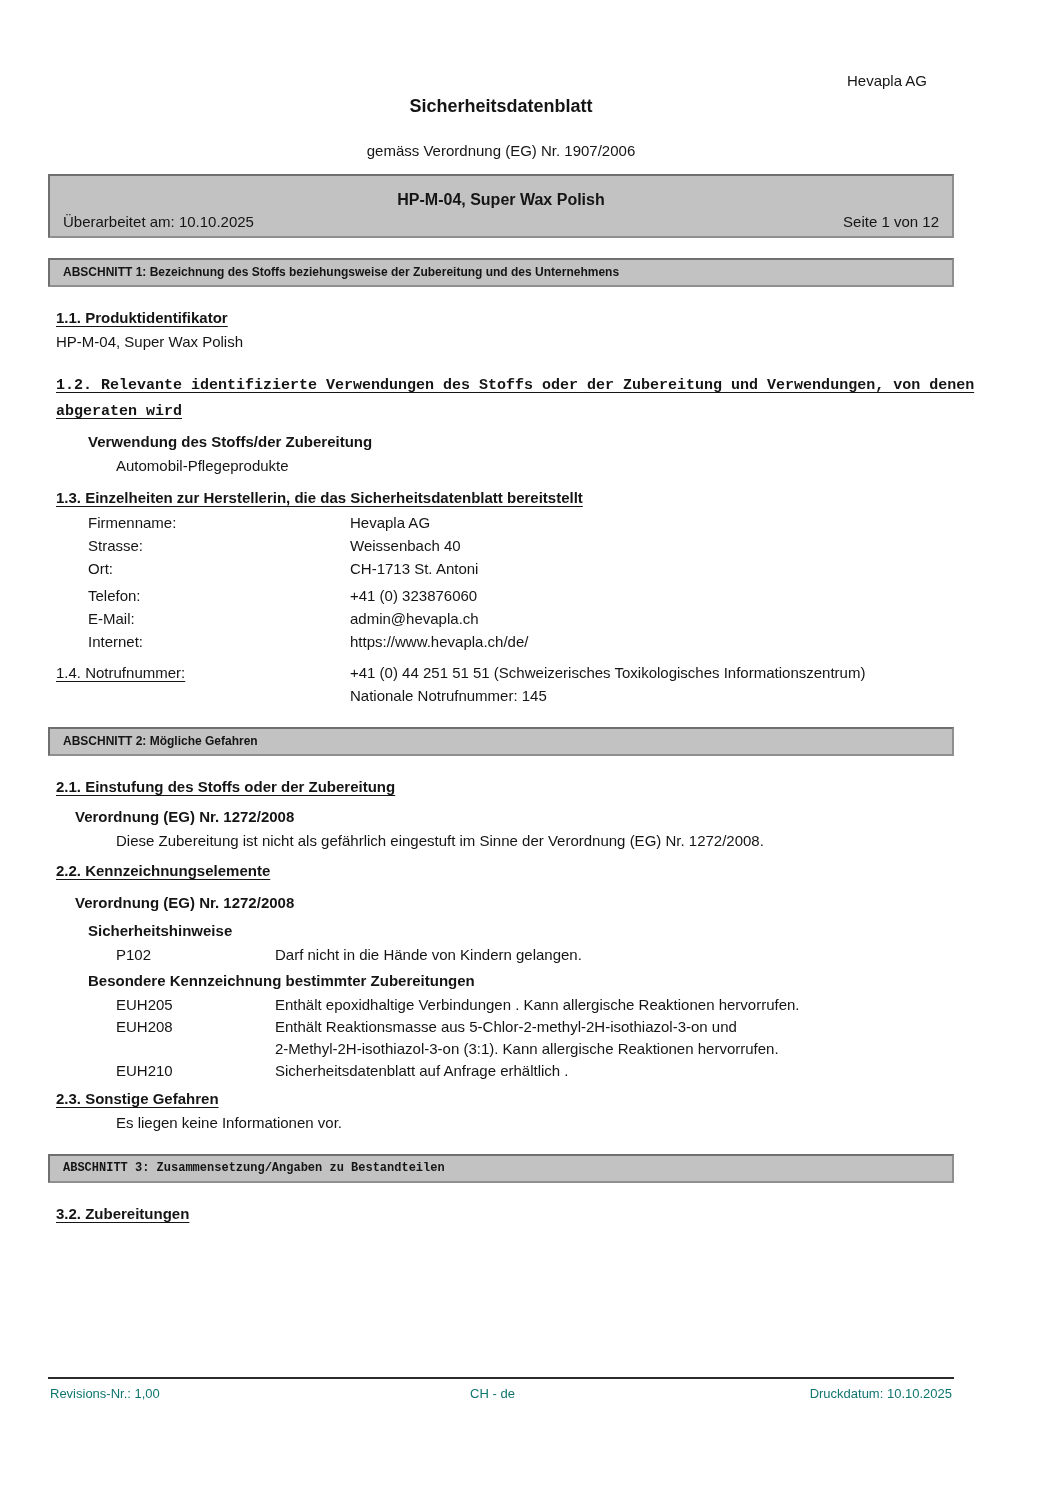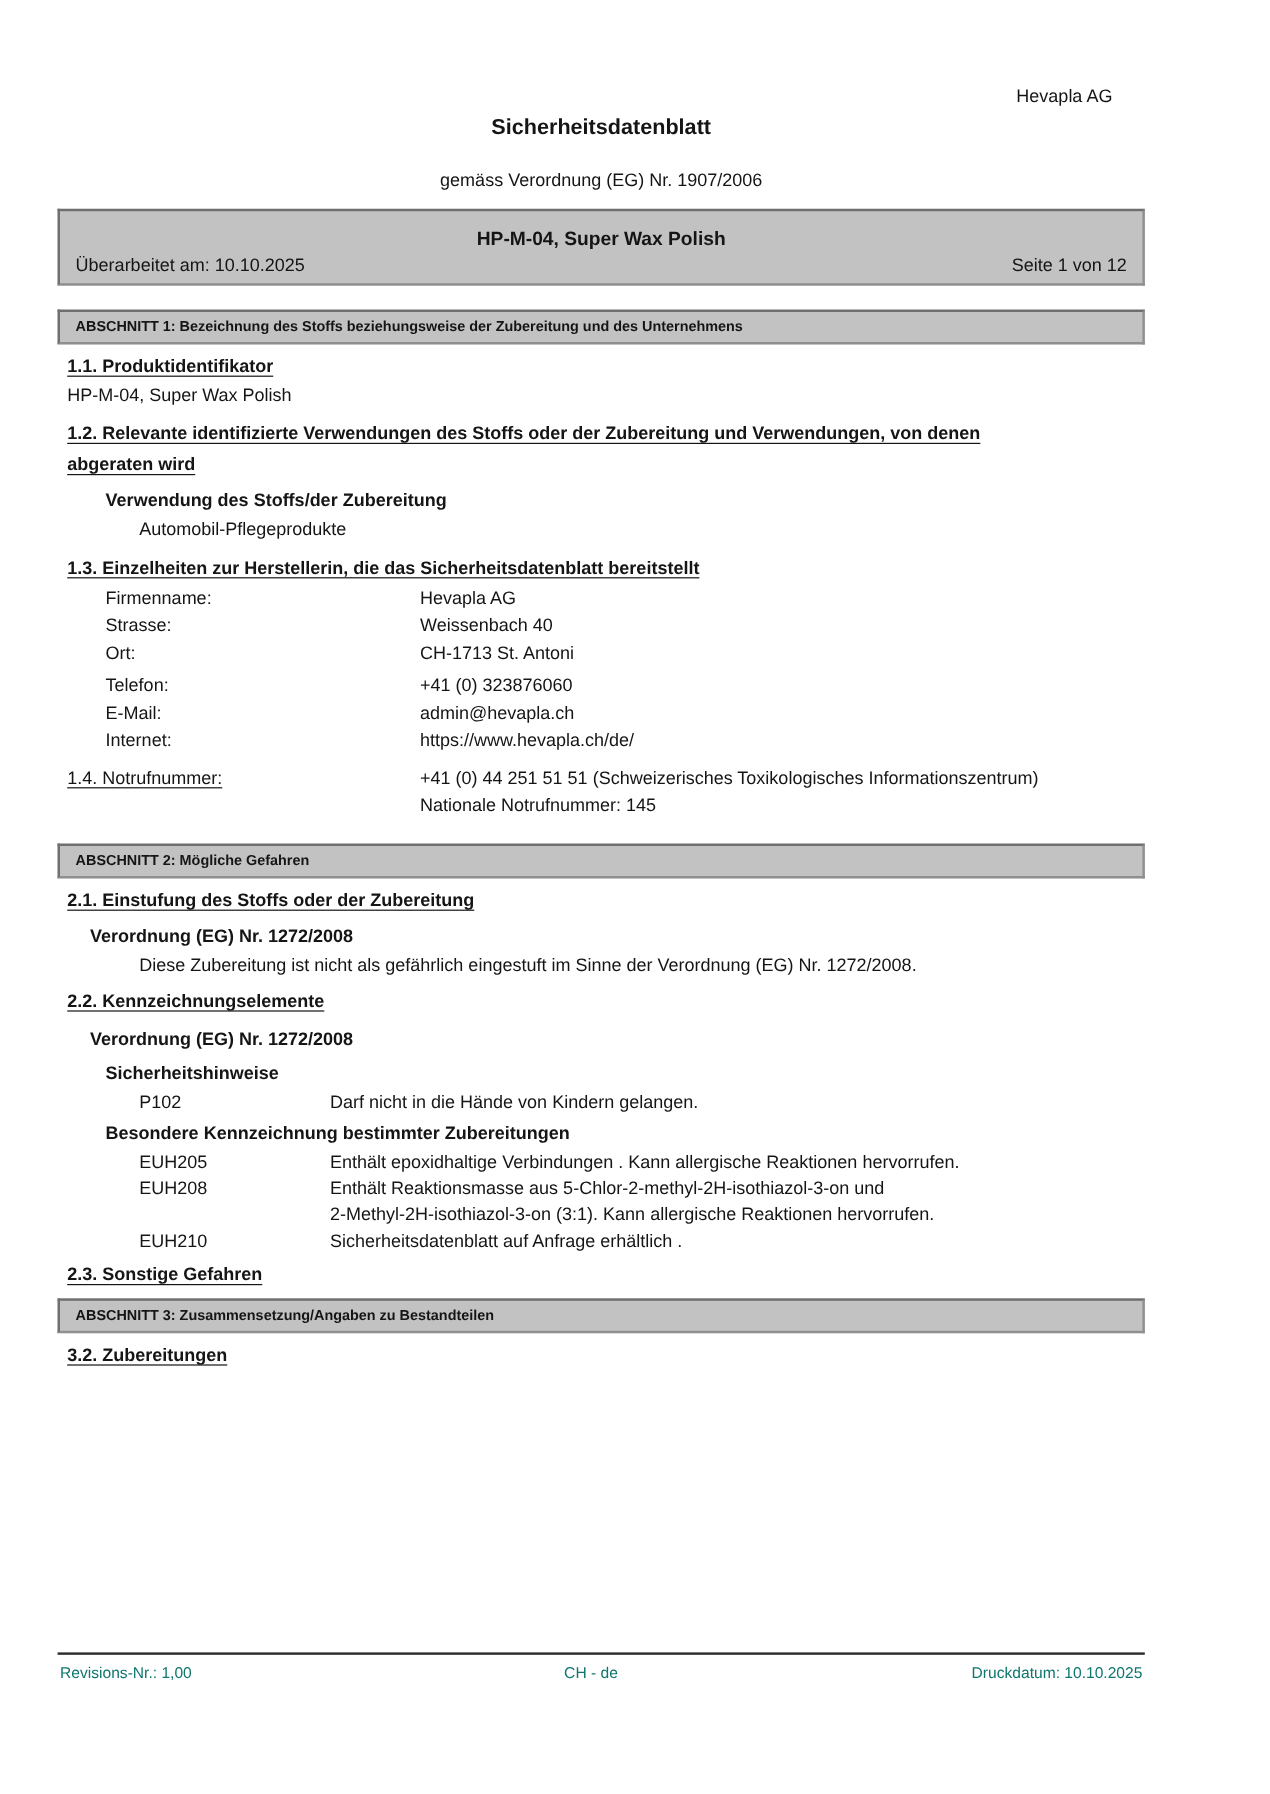--- a/index.html
+++ b/index.html
@@ -17,21 +17,21 @@
   .doc-subtitle{ margin-top:25px; text-align:center; }
 
   .graybox { margin-left:48px; margin-right:48px; background:#c2c2c2;
              border:2px solid #7c7c7c; border-color:#6f6f6f #8f8f8f #8f8f8f #6f6f6f; }
   .product-box { margin-top:15px; height:64px; position:relative; }
   .product-name{ padding-top:15px; text-align:center; font-weight:bold; font-size:16px; }
   .product-meta{ position:absolute; left:13px; right:13px; bottom:6px;
                  display:flex; justify-content:space-between; }
 
   .bar { font-weight:bold; font-size:12px; padding:5px 10px 6px 13px; }
-  .mt20 { margin-top:20px; } .mt16 { margin-top:8px; } .mt12 { margin-top:8px; }
+  .mt20 { margin-top:20px; } .mt16 { margin-top:20px; } .mt12 { margin-top:20px;font-family:Liberation Mono, monospace; }
   .mt10 { margin-top:10px; } .mt8 { margin-top:8px; } .mt6 { margin-top:6px; }
   .mt4 { margin-top:4px; } .mt2 { margin-top:2px; }
 
   .h-num { margin-left:56px; font-weight:bold; text-decoration:underline;
            text-decoration-skip-ink:none; text-underline-offset:3px; line-height:22px; }
   .two-line { line-height:26px; }
   .sub-bold   { margin-left:75px; font-weight:bold; line-height:22px; }
   .sub-bold-2 { margin-left:88px; font-weight:bold; line-height:22px; }
   .body-flush { margin-left:56px; line-height:22px; }
   .body-ind   { margin-left:116px; line-height:22px; }
@@ -148,20 +148,21 @@
     </div>
   </div>
   <div class="hz-row">
     <div class="hz-code">EUH210</div>
     <div class="hz-text">
       <div>Sicherheitsdatenblatt auf Anfrage erhältlich .</div>
     </div>
   </div>
 
   <div class="h-num mt6">2.3. Sonstige Gefahren</div>
+  <div class="body-ind mt2">Es liegen keine Informationen vor.</div>
 
   <div class="graybox bar mt12">ABSCHNITT 3: Zusammensetzung/Angaben zu Bestandteilen</div>
 
   <div class="h-num mt16">3.2. Zubereitungen</div>
 
   <div class="footer">
     <span class="f-left">Revisions-Nr.: 1,00</span>
     <span class="f-center">CH - de</span>
     <span class="f-right">Druckdatum: 10.10.2025</span>
   </div>

